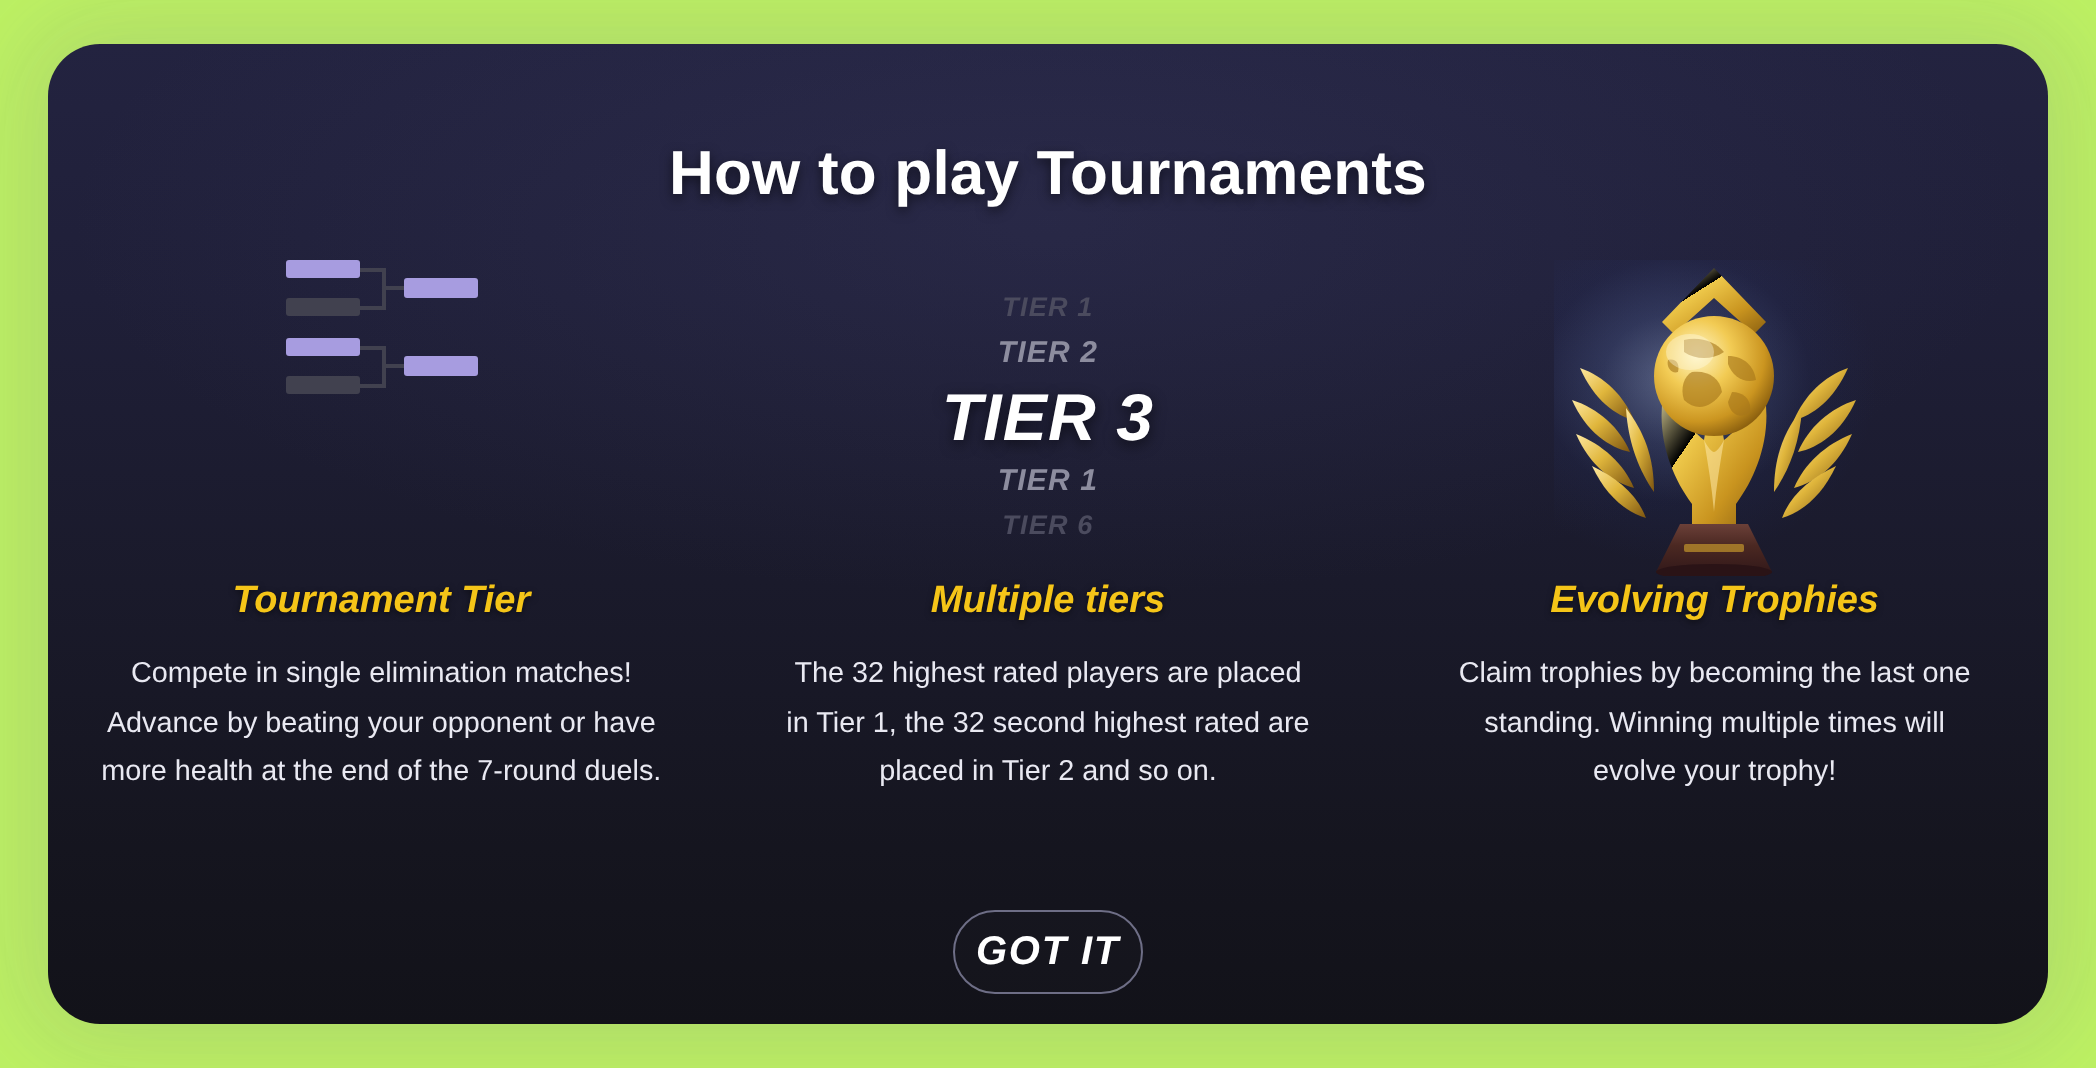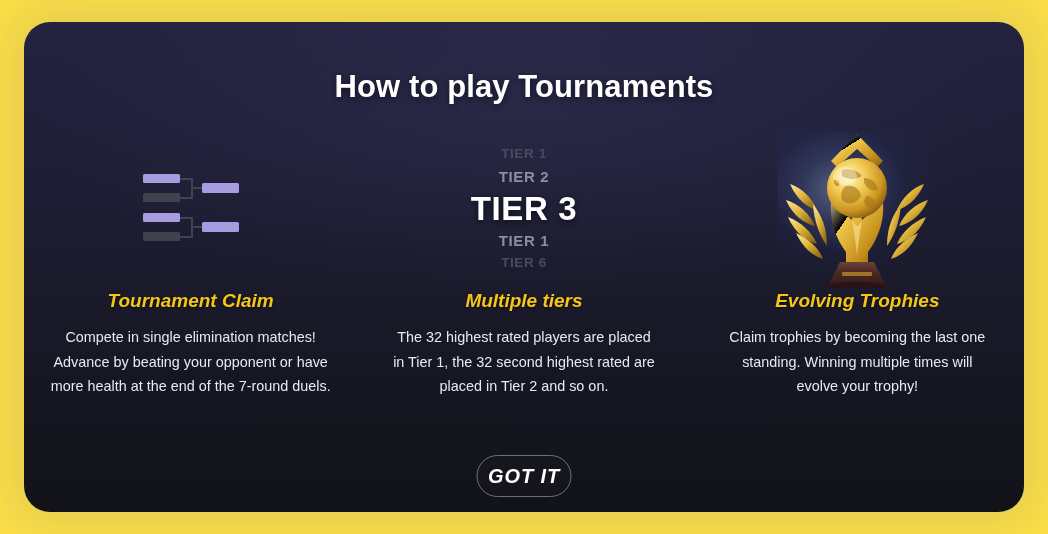--- a/index.html
+++ b/index.html
@@ -10,21 +10,21 @@
     height: 534px;
     overflow: hidden;
     background: #000000;
     font-family: "Liberation Sans", sans-serif;
   }
 
   #stage {
     position: relative;
     width: 1048px;
     height: 534px;
-    background: #fde047;
+    background: #bef264;
   }
 
   
   #modal {
     position: absolute;
     left: 24px;
     top: 22px;
     width: 1000px;
     height: 490px;
     border-radius: 26px;
@@ -79,23 +79,23 @@
     flex: 1 1 0;
     display: flex;
     flex-direction: column;
     align-items: center;
   }
 
   .art {
     height: 160px;
     width: 100%;
     display: flex;
-    align-items: center;
     justify-content: center;
     position: relative;
+    font-style: italic;
   }
 
   .col-heading {
     font-size: 19px;
     font-weight: bold;
     font-style: italic;
     color: #f5c518;
     margin-top: 2px;
     text-shadow: 0 1px 3px rgba(0,0,0,0.5);
   }
@@ -218,21 +218,21 @@
             <div class="bar win" style="left:0px;  top:41px;"></div>
             <div class="bar lose" style="left:0px;  top:60px;"></div>
 
             <div class="conn" style="left:37px; top:45px; width:13px; height:2px;"></div>
             <div class="conn" style="left:37px; top:64px; width:13px; height:2px;"></div>
             <div class="conn" style="left:48px; top:45px; width:2px;  height:21px;"></div>
             <div class="conn" style="left:48px; top:54px; width:11px; height:2px;"></div>
             <div class="bar final" style="left:59px; top:50px;"></div>
           </div>
         </div>
-        <div class="col-heading">Tournament Claim</div>
+        <div class="col-heading">Tournament Tier</div>
         <div class="col-body">Compete in single elimination matches!
 Advance by beating your opponent or have
 more health at the end of the 7-round duels.</div>
       </div>
 
       <div class="col">
         <div class="art">
           <div class="tiers">
             <div class="tier t-far">TIER 1</div>
             <div class="tier t-near">TIER 2</div>

